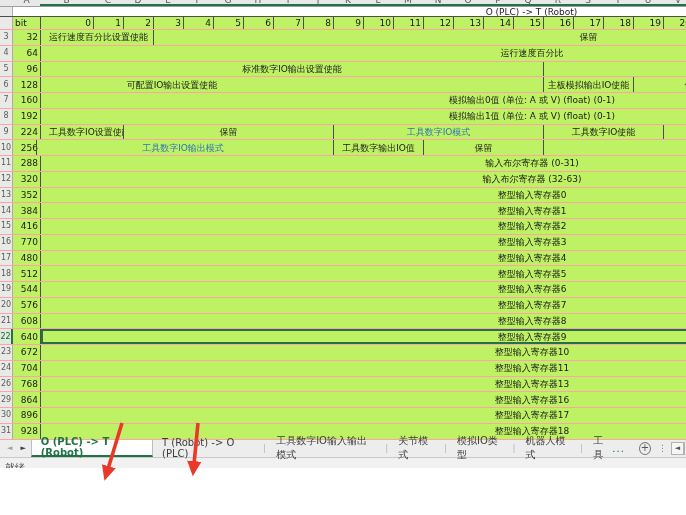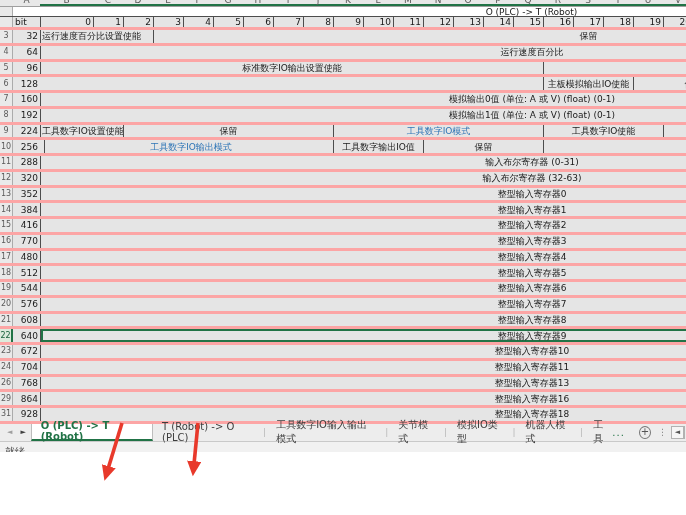--- a/index.html
+++ b/index.html
@@ -6,31 +6,31 @@
   html,body { width:686px; height:515px; }
   body { font-family:"DejaVu Sans","Liberation Sans",sans-serif; background:#fff; }
   #screen { position:relative; width:686px; height:515px; overflow:hidden; background:#fff; }
 
   
   #colhdr { position:relative; height:7px; background:#e8e8e8; border-bottom:1px solid #9f9f9f; overflow:hidden; }
   .colletter { position:absolute; top:-4px; font-size:9px; line-height:9px; color:#5a5a5a; transform:translateX(-50%); }
   #selunderline { position:absolute; left:40px; right:0; bottom:0; height:2px; background:#217346; }
 
   
-  .row { position:relative; border-bottom:3px solid #fca5a5; background:#e5e5e5; }
+  .row { position:relative; border-bottom:1px solid #fca5a5; background:#bef264; }
   #titlerow { height:10px; border-bottom:1px solid #4d4d4d; position:relative; background:#fff; }
   #bitrow  { height:13px; }
   .drow { height:15.76px; }
   .c { position:absolute; top:0; bottom:0; display:flex; align-items:center; justify-content:center;
        font-size:9px; line-height:10px; color:#1a1a1a; white-space:nowrap; overflow:hidden; }
   .bl { border-left:1px solid #4d4d4d; }
   .rh { left:0; width:13px; background:#e9e9e9; border-right:1px solid #ababab; font-size:8px; color:#5a5a5a; }
   .ca { left:13px; width:27px; justify-content:flex-end; padding-right:2px; }
   .num { justify-content:flex-end; padding-right:2px; }
-  .leftal { justify-content:flex-start; padding-left:1px; }
+  .leftal { justify-content:flex-start; padding-left:8px; }
   .link { color:#2e75b6; }
   .selcell { box-shadow: inset 0 0 0 2px #217346; }
   .rh.selh { background:#dcebdc; color:#17623b; border-right:2px solid #217346; }
 
   
   #tabbar { position:relative; height:17px; background:#ededed; display:flex; align-items:stretch; font-size:10px; }
   #navbtns { display:flex; align-items:center; padding:0 5px 0 7px; gap:8px; }
   .nav { font-size:7px; color:#3f3f3f; }
   .nav.dim { color:#9f9f9f; }
   #tabs { display:flex; align-items:stretch; }
@@ -128,20 +128,21 @@
       </div>
       <div class="row drow">
         <div class="c rh">5</div>
         <div class="c ca">96</div>
         <div class="c bl" style="left: 40px; width: 503px;">标准数字IO输出设置使能</div>
         <div class="c bl" style="left: 543px; width: 480px;"></div>
       </div>
       <div class="row drow">
         <div class="c rh">6</div>
         <div class="c ca">128</div>
+        <div class="c bl" style="left: 40px; width: 263px;">可配置IO输出设置使能</div>
         <div class="c bl" style="left: 303px; width: 240px; margin-top: 39px;">可配置IO输出状态</div>
         <div class="c bl" style="left: 543px; width: 90px;">主板模拟输出IO使能</div>
         <div class="c bl" style="left: 633px; width: 120px;">保留</div>
       </div>
       <div class="row drow">
         <div class="c rh">7</div>
         <div class="c ca">160</div>
         <div class="c bl" style="left: 40px; width: 983px;">模拟输出0值 (单位: A 或 V) (float) (0-1)</div>
       </div>
       <div class="row drow">
@@ -154,21 +155,21 @@
         <div class="c ca">224</div>
         <div class="c bl leftal" style="left: 40px; width: 83px;">工具数字IO设置使能</div>
         <div class="c bl" style="left: 123px; width: 210px;">保留</div>
         <div class="c bl" style="left: 543px; width: 120px;">工具数字IO使能</div>
         <div class="c bl link" style="left: 333px; width: 210px;">工具数字IO模式</div>
         <div class="c bl" style="left: 663px; width: 360px;"></div>
       </div>
       <div class="row drow">
         <div class="c rh">10</div>
         <div class="c ca">256</div>
-        <div class="c bl link" style="left: 44px; width: 293px;">工具数字IO输出模式</div>
+        <div class="c bl link" style="left: 36px; width: 293px;">工具数字IO输出模式</div>
         <div class="c bl" style="left: 333px; width: 90px;">工具数字输出IO值</div>
         <div class="c bl" style="left: 423px; width: 120px;">保留</div>
         <div class="c bl" style="left: 543px; width: 480px;"></div>
       </div>
       <div class="row drow">
         <div class="c rh">11</div>
         <div class="c ca">288</div>
         <div class="c bl" style="left: 40px; width: 983px;">输入布尔寄存器 (0-31)</div>
       </div>
       <div class="row drow">
@@ -238,20 +239,25 @@
       </div>
       <div class="row drow">
         <div class="c rh">26</div>
         <div class="c ca">768</div>
         <div class="c bl" style="left: 40px; width: 983px;">整型输入寄存器13</div>
       </div>
       <div class="row drow">
         <div class="c rh">29</div>
         <div class="c ca">864</div>
         <div class="c bl" style="left: 40px; width: 983px;">整型输入寄存器16</div>
+      </div>
+      <div class="row drow">
+        <div class="c rh">30</div>
+        <div class="c ca">896</div>
+        <div class="c bl" style="left: 40px; width: 983px;">整型输入寄存器17</div>
       </div>
       <div class="row drow">
         <div class="c rh">31</div>
         <div class="c ca">928</div>
         <div class="c bl" style="left: 40px; width: 983px;">整型输入寄存器18</div>
       </div>
     </div>
 
   <div id="tabbar">
     <div id="navbtns">

